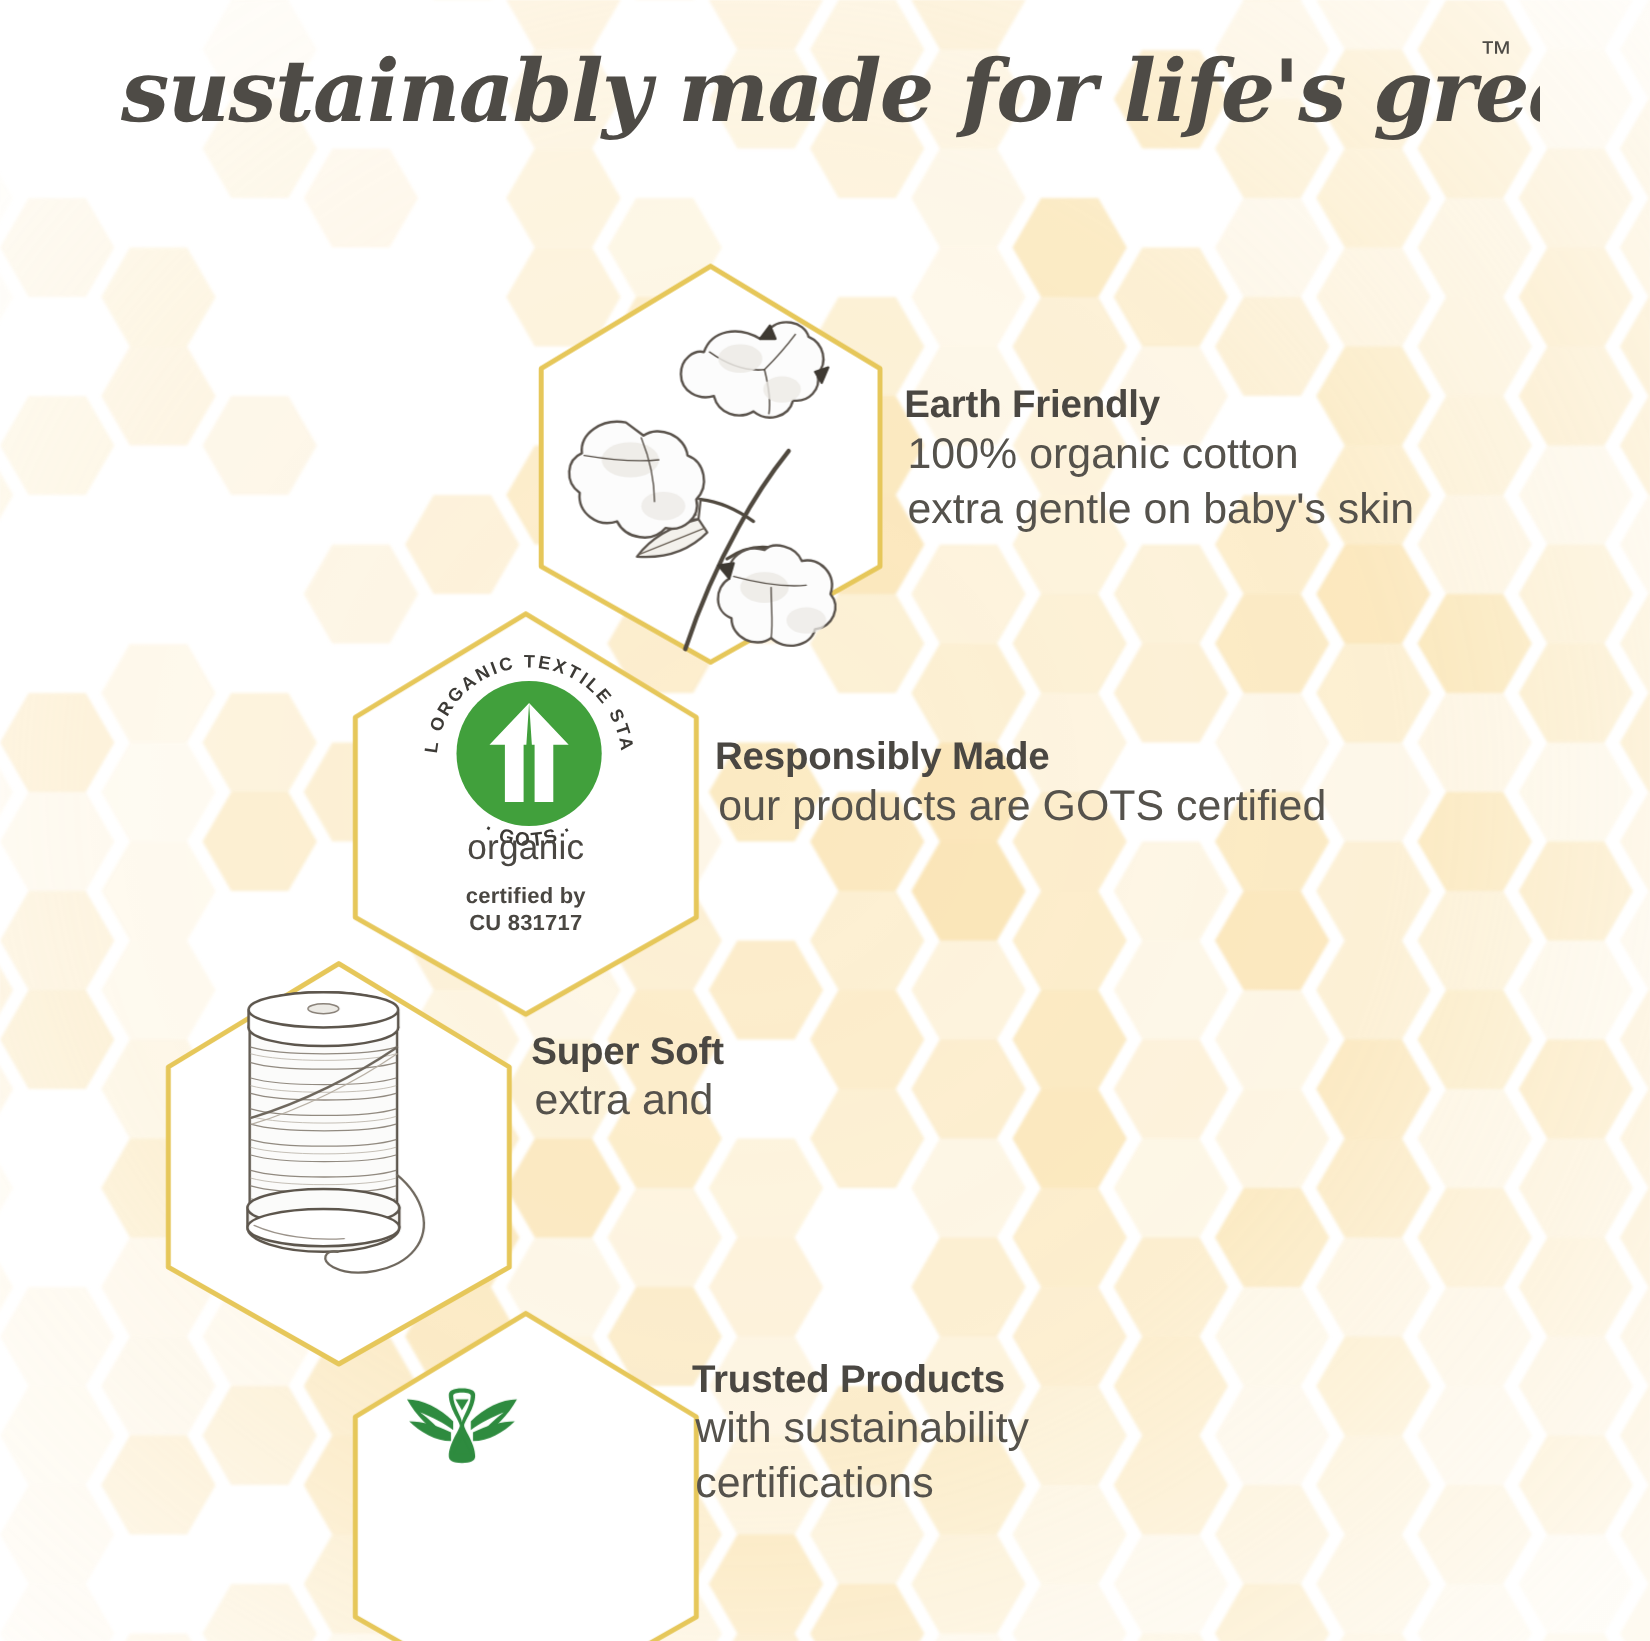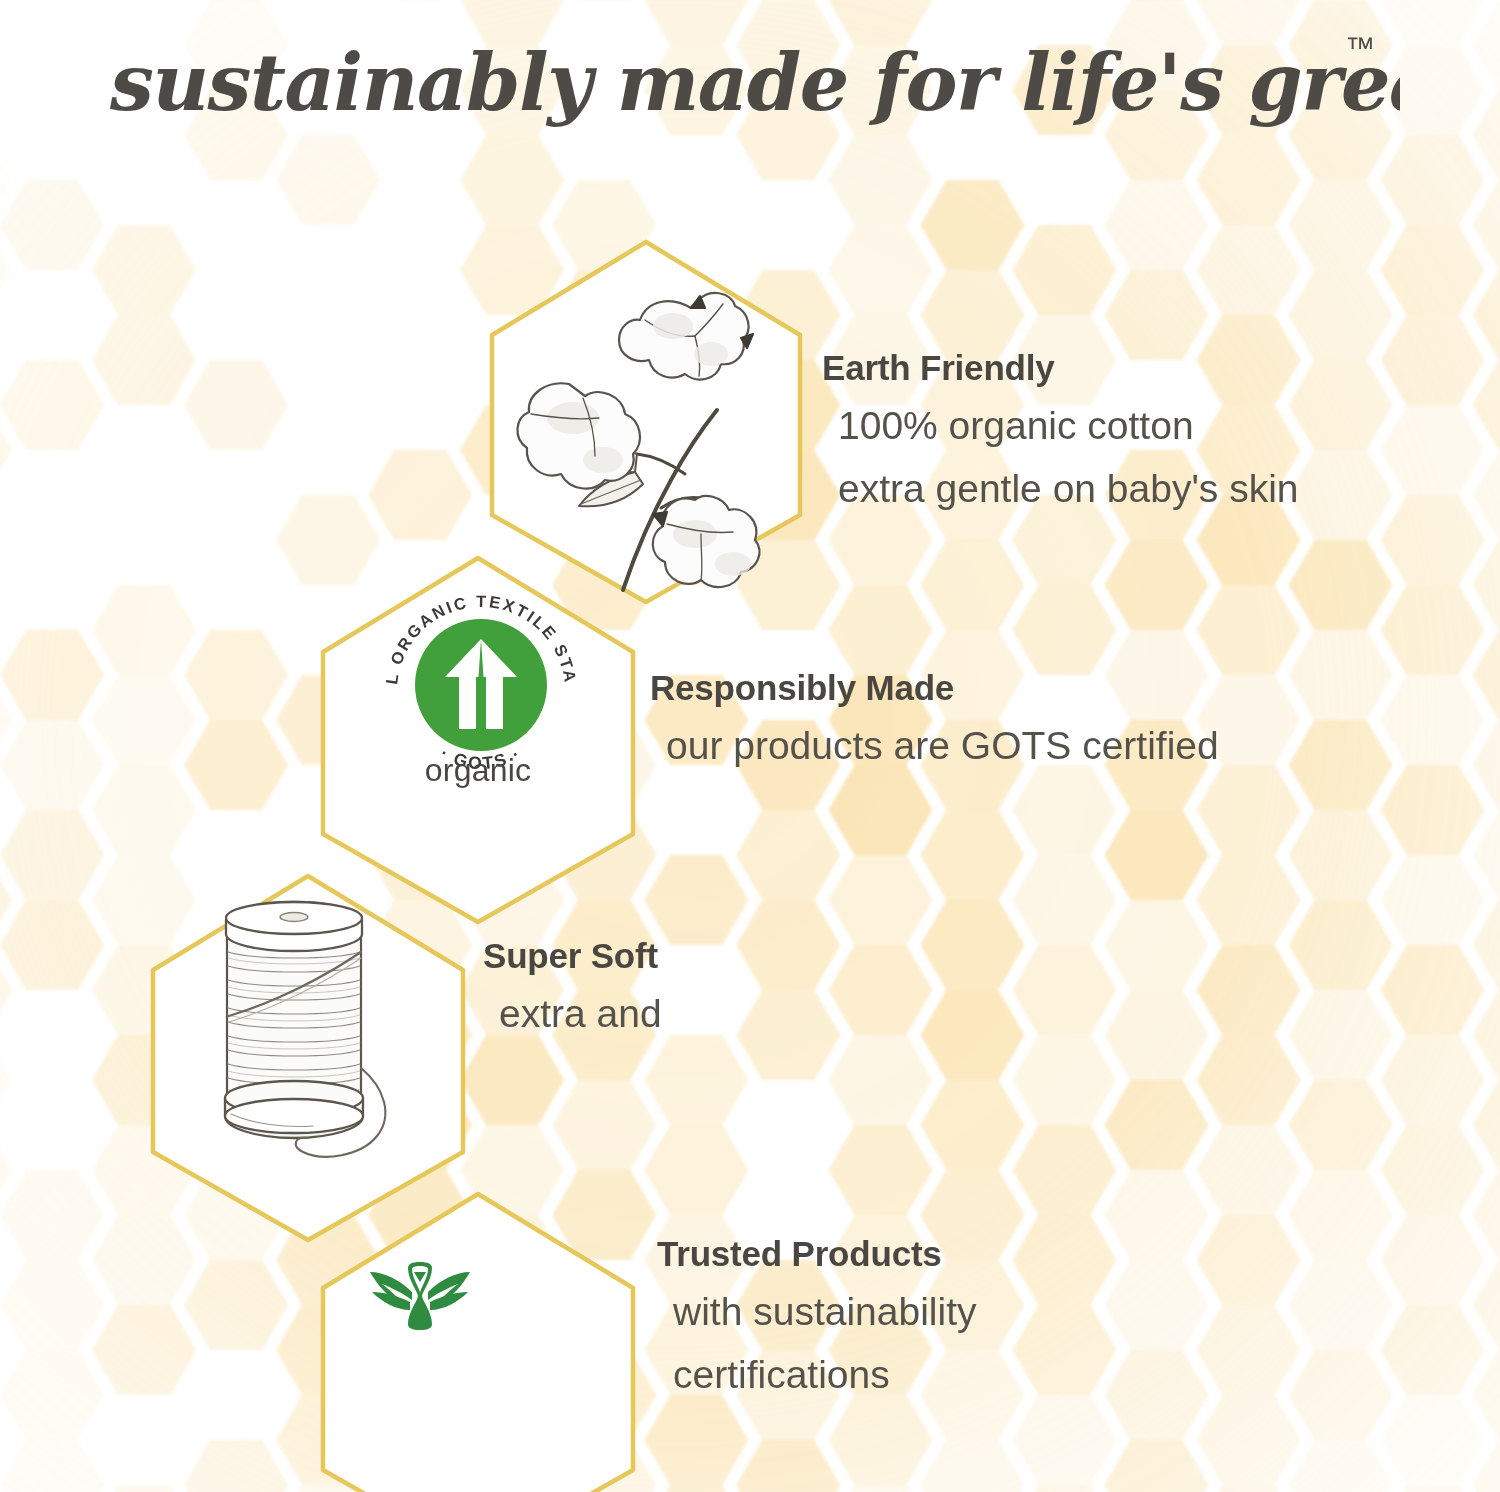--- a/index.html
+++ b/index.html
@@ -40,21 +40,21 @@
     line-height:1.12;
     letter-spacing:-0.2px;
     color:#4a4742;
     margin:0 0 3px 0;
     white-space:nowrap;
   }
   .tblock .t-line{
     font-size:39px;
     line-height:1.2;
     color:#55524c;
-    margin:16px;
+    margin:3px;
     white-space:nowrap;
     font-weight:300;
   }
 
   
   .gots-word{
     font-weight:normal;font-size:32px;color:#4a4742;text-align:center;
     letter-spacing:0.2px;
   }
   .gots-sub{
@@ -519,20 +519,24 @@
         <textPath href="#ringTop" startOffset="50%" text-anchor="middle" id="gots-ring-top">GLOBAL ORGANIC TEXTILE STANDARD</textPath>
       </text>
       <text font-family="'Liberation Sans', sans-serif" font-size="17.5" font-weight="bold" fill="#3c3a36" letter-spacing="2.2">
         <textPath href="#ringBot" startOffset="50%" text-anchor="middle" id="gots-ring-bot">· GOTS ·</textPath>
       </text>
     </svg>
   </div>
 
   <div class="gots-wrap" style="left:348px;top:752px;">
     <div class="gots-word">organic</div>
+    <div class="gots-sub" style="margin-top:14px;">
+      <div>certified by</div>
+      <div>CU 831717</div>
+    </div>
   </div>
 
   <div class="tblock" style="left:650px;top:668px;">
     <div class="t-title">Responsibly Made</div>
     <div class="t-line">our products are GOTS certified</div>
   </div>
 
   <div class="hex" style="left:141px;top:870px;">
     <svg width="334" height="376" viewBox="0 0 334 376">
       <polygon points="167,6 322,100 322,282 167,370 12,282 12,100" fill="#ffffff" stroke="#e6c75a" stroke-width="4.5" stroke-linejoin="round"></polygon>
@@ -616,19 +620,19 @@
                    M44 65 C44 56 52 45 52 41 C52 45 60 56 60 65 C60 67 57 68 52 68
                    C47 68 44 67 44 65 Z"></path>
 
           <path d="M46 14 L58 14 L52 24 Z"></path>
           <path d="M52 48 L60 64 L44 64 Z"></path>
         </g>
       </svg>
     </div>
   </div>
 
-  <div class="tblock" style="left:657px;top:1234px;">
+  <div class="tblock" style="left:629px;top:1234px;">
     <div class="t-title">Trusted Products</div>
     <div class="t-line">with sustainability</div>
     <div class="t-line">certifications</div>
   </div>
 
 </div>
 
 </body></html>

